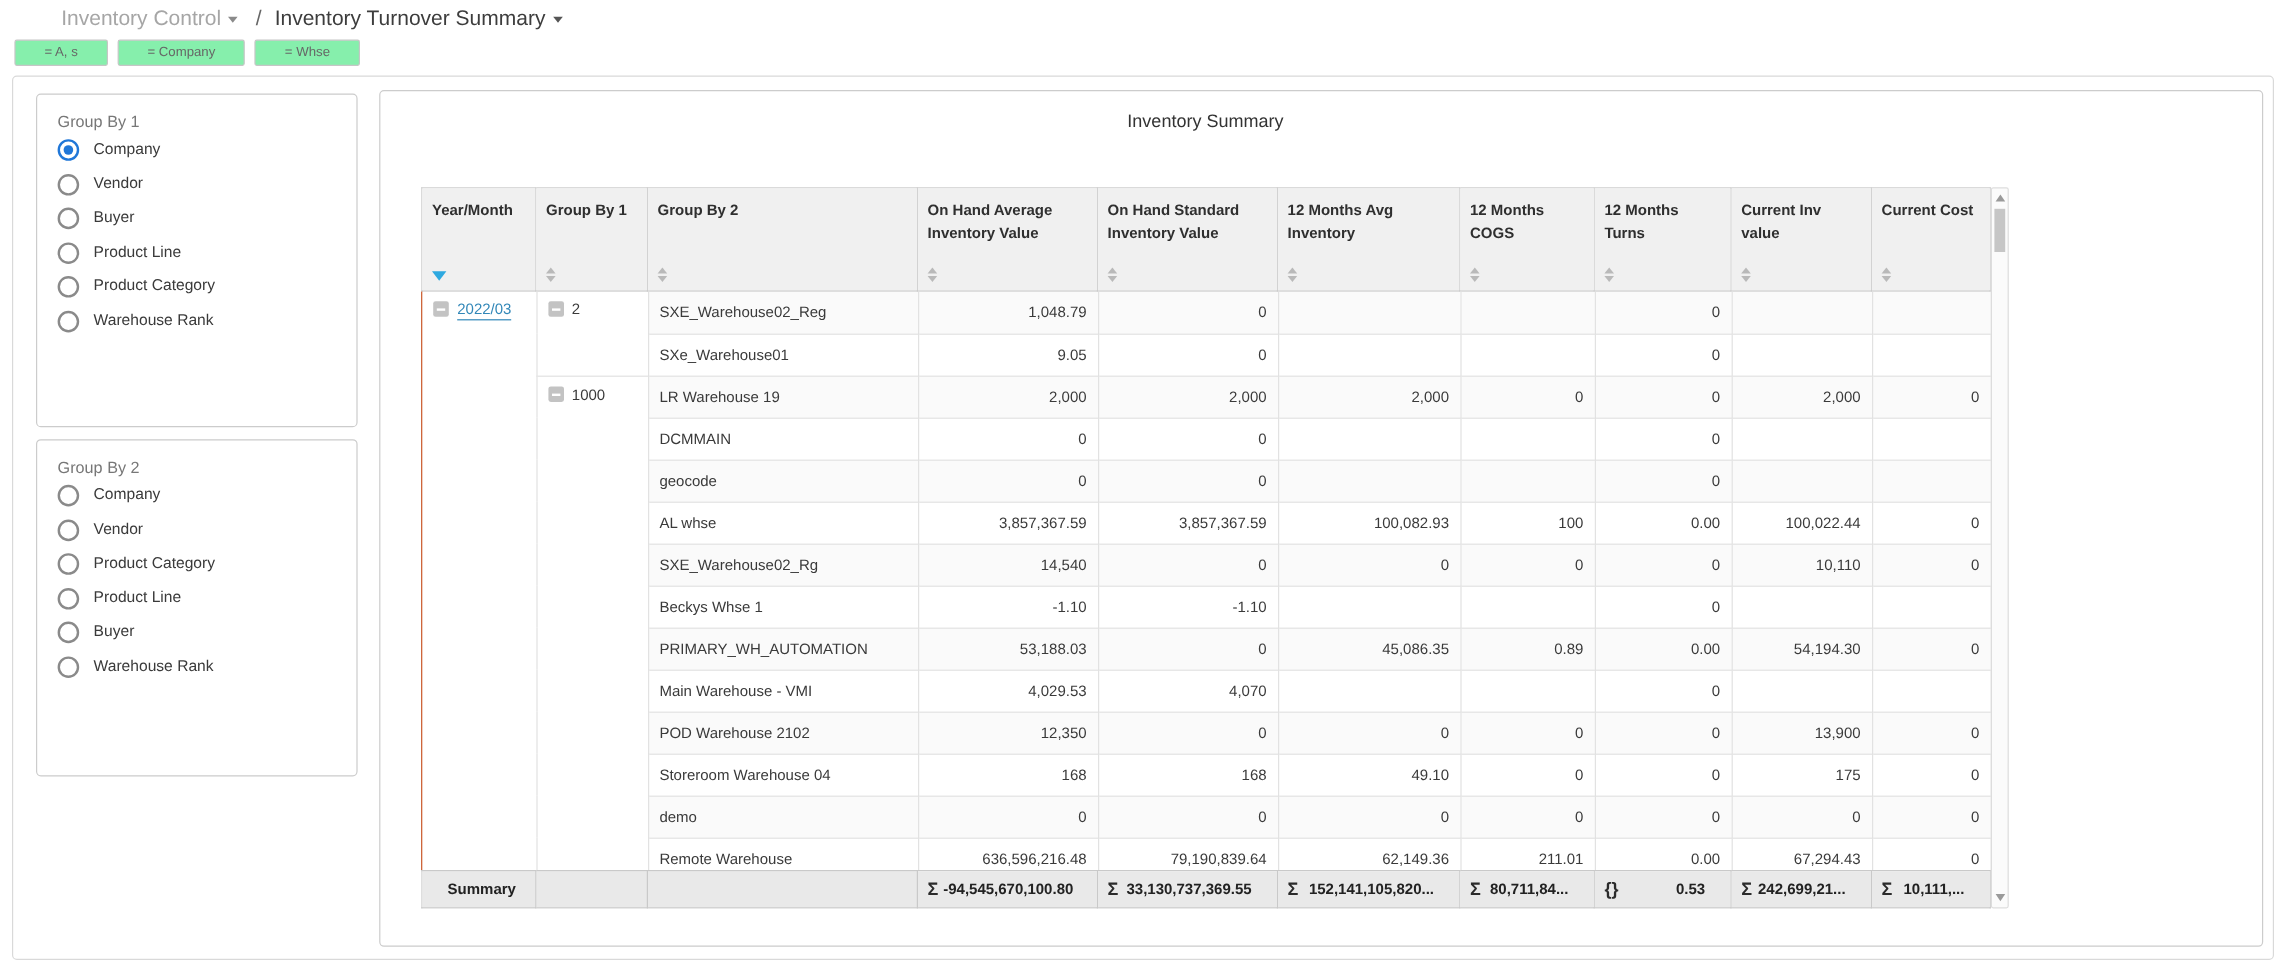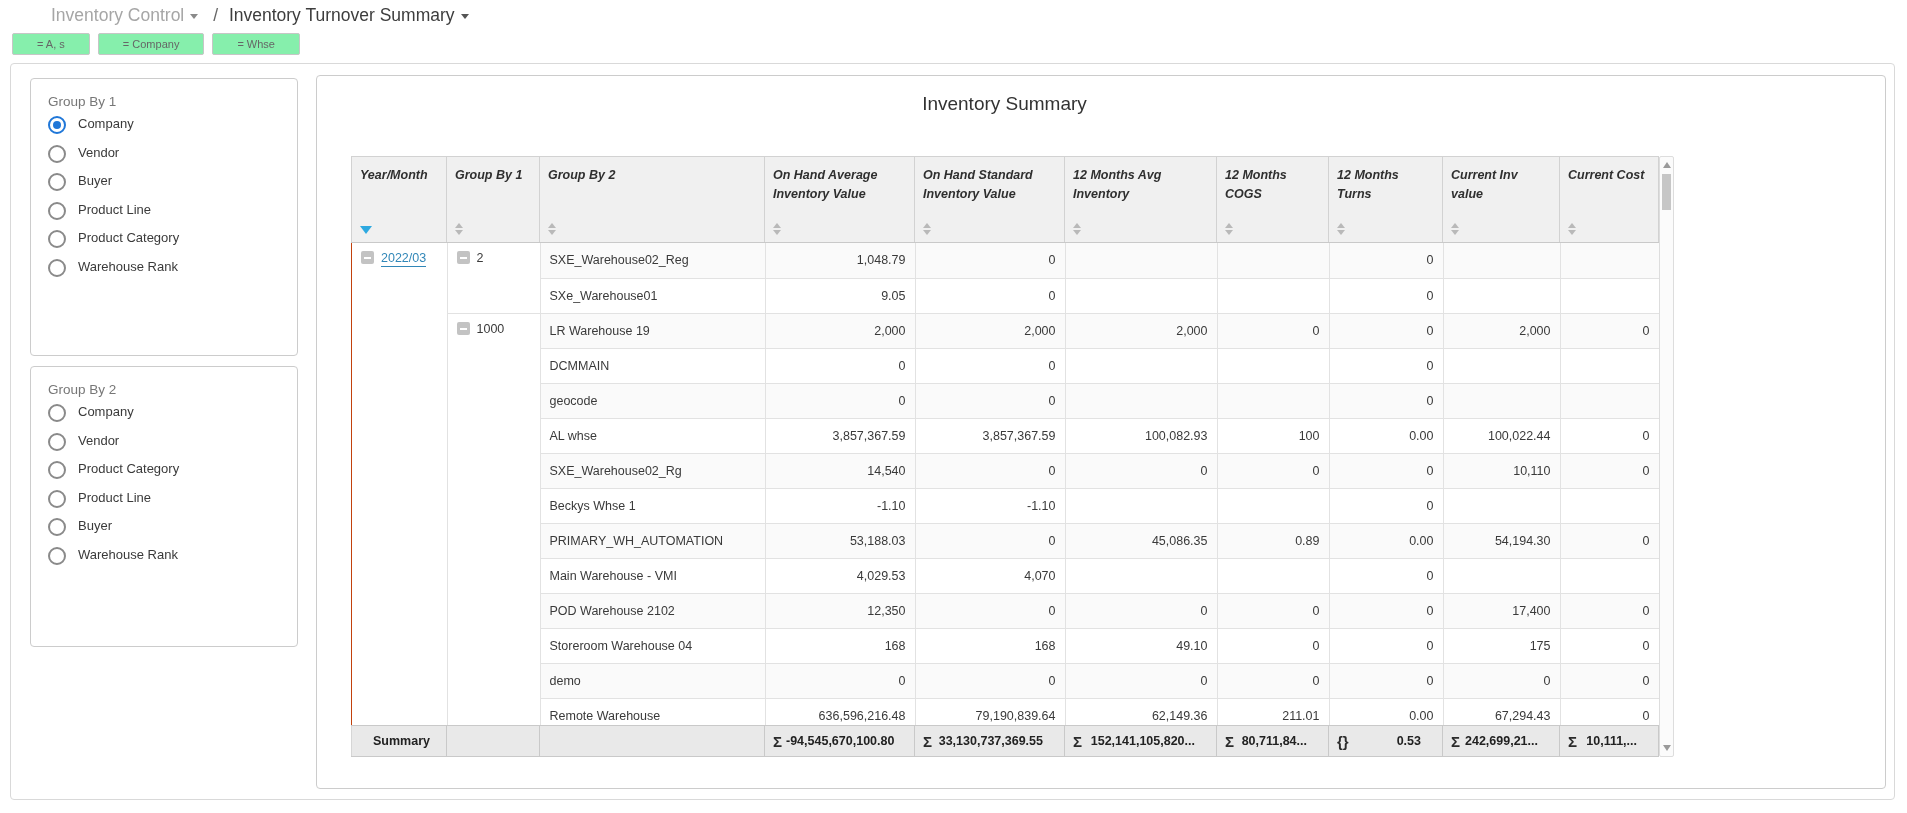--- a/index.html
+++ b/index.html
@@ -28,29 +28,29 @@
   .panel-title{font-size:13.5px;color:#777;padding:15px 0 4px 17px;}
   .radio-list{padding:3px 0 0 17px;}
   .radio-row{display:flex;height:28.6px;cursor:pointer;}
   .radio{width:14px;height:14px;border:2px solid #8a8a8a;border-radius:50%;box-sizing:content-box;position:relative;flex:0 0 auto;background:#fff;}
   .radio.checked{border-color:#2077d8;}
   .radio.checked::after{content:"";position:absolute;left:3px;top:3px;width:8px;height:8px;border-radius:50%;background:#2077d8;}
   .radio-label{margin-left:12px;font-size:13px;color:#3a3a3a;}
 
   
   .main-card{position:absolute;left:316px;top:75px;width:1570px;height:714px;border:1px solid #ccc;border-radius:4px;background:#fff;box-sizing:border-box;}
-  .grid-title{position:absolute;top:17px;left:34px;width:1307px;text-align:center;font-size:19px;color:#333;}
+  .grid-title{position:absolute;top:17px;left:34px;width:1307px;text-align:center;font-size:15px;color:#333;}
 
   
   .table-wrap{position:absolute;left:34px;top:80px;width:1324px;}
   table{border-collapse:collapse;table-layout:fixed;width:1307px;}
   col.c0{width:95px;}col.c1{width:93px;}col.c2{width:225px;}col.c3{width:150px;}col.c4{width:150px;}
   col.c5{width:152px;}col.c6{width:112px;}col.c7{width:114px;}col.c8{width:117px;}col.c9{width:99px;}
 
-  .head-table th{position:relative;background:#f0f0f0;border:1px solid #d2d2d2;border-bottom:1px solid #c9c9c9;height:86px;vertical-align:top;text-align:left;padding:9px 8px 0 8px;font-size:12.5px;font-weight:bold;color:#2f2f2f;line-height:1.55;box-sizing:border-box;cursor:pointer;font-style:italic;}
+  .head-table th{position:relative;background:#f0f0f0;border:1px solid #d2d2d2;border-bottom:1px solid #c9c9c9;height:86px;vertical-align:top;text-align:left;padding:9px 8px 0 8px;font-size:12.5px;font-weight:bold;color:#2f2f2f;line-height:1.55;box-sizing:border-box;cursor:pointer;}
   .sort-both{position:absolute;left:8px;bottom:7px;display:block;}
   .tri-up{display:block;width:0;height:0;border-left:4.5px solid transparent;border-right:4.5px solid transparent;border-bottom:5px solid #b9b9b9;margin-bottom:2px;}
   .tri-down{display:block;width:0;height:0;border-left:4.5px solid transparent;border-right:4.5px solid transparent;border-top:5px solid #b9b9b9;}
   .sort-desc{position:absolute;left:8px;bottom:8px;display:block;width:0;height:0;border-left:6.5px solid transparent;border-right:6.5px solid transparent;border-top:8px solid #2ea9e0;}
 
   .body-clip{height:482px;overflow:hidden;border-left:1px solid #c2410c;border-right:1px solid #ddd;width:1307px;box-sizing:content-box;}
   .body-table td{height:35px;border-bottom:1px solid #e2e2e2;border-right:1px solid #e2e2e2;padding:0 9px;font-size:12.5px;color:#3a3a3a;box-sizing:border-box;overflow:hidden;white-space:nowrap;}
   .body-table tr:nth-child(odd) td.striped{background:#fafafa;}
   .body-table td.num{text-align:right;}
   .body-table td.ym,.body-table td.g1{background:#fff;vertical-align:top;padding-top:8px;}
@@ -326,21 +326,21 @@
                 <td class="num striped"></td>
                 <td class="num striped"></td>
               </tr>
               <tr>
                 <td class="striped">POD Warehouse 2102</td>
                 <td class="num striped">12,350</td>
                 <td class="num striped">0</td>
                 <td class="num striped">0</td>
                 <td class="num striped">0</td>
                 <td class="num striped">0</td>
-                <td class="num striped">17,400</td>
+                <td class="num striped">13,900</td>
                 <td class="num striped">0</td>
               </tr>
               <tr>
                 <td class="striped">Storeroom Warehouse 04</td>
                 <td class="num striped">168</td>
                 <td class="num striped">168</td>
                 <td class="num striped">49.10</td>
                 <td class="num striped">0</td>
                 <td class="num striped">0</td>
                 <td class="num striped">175</td>

